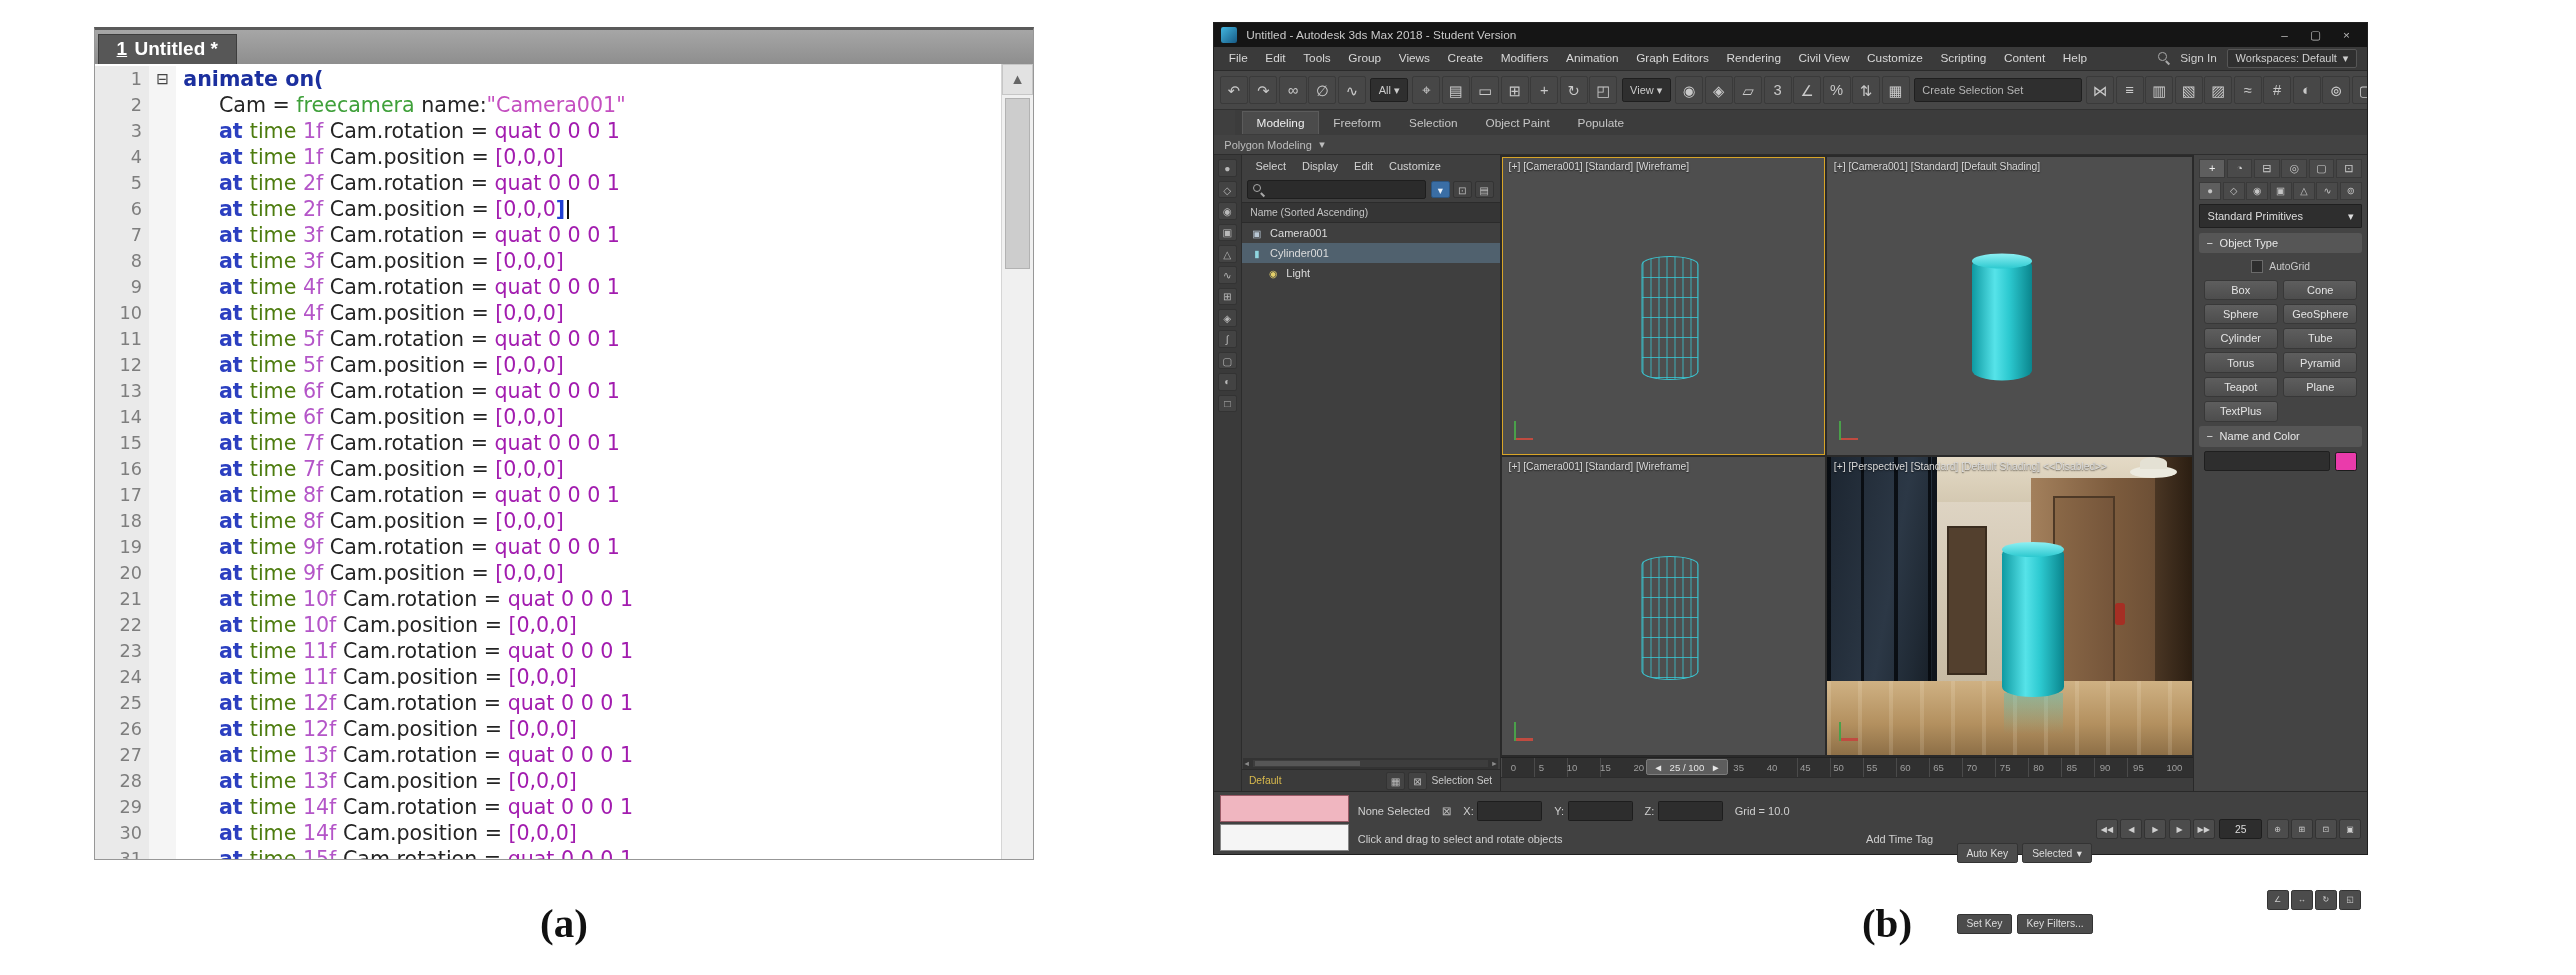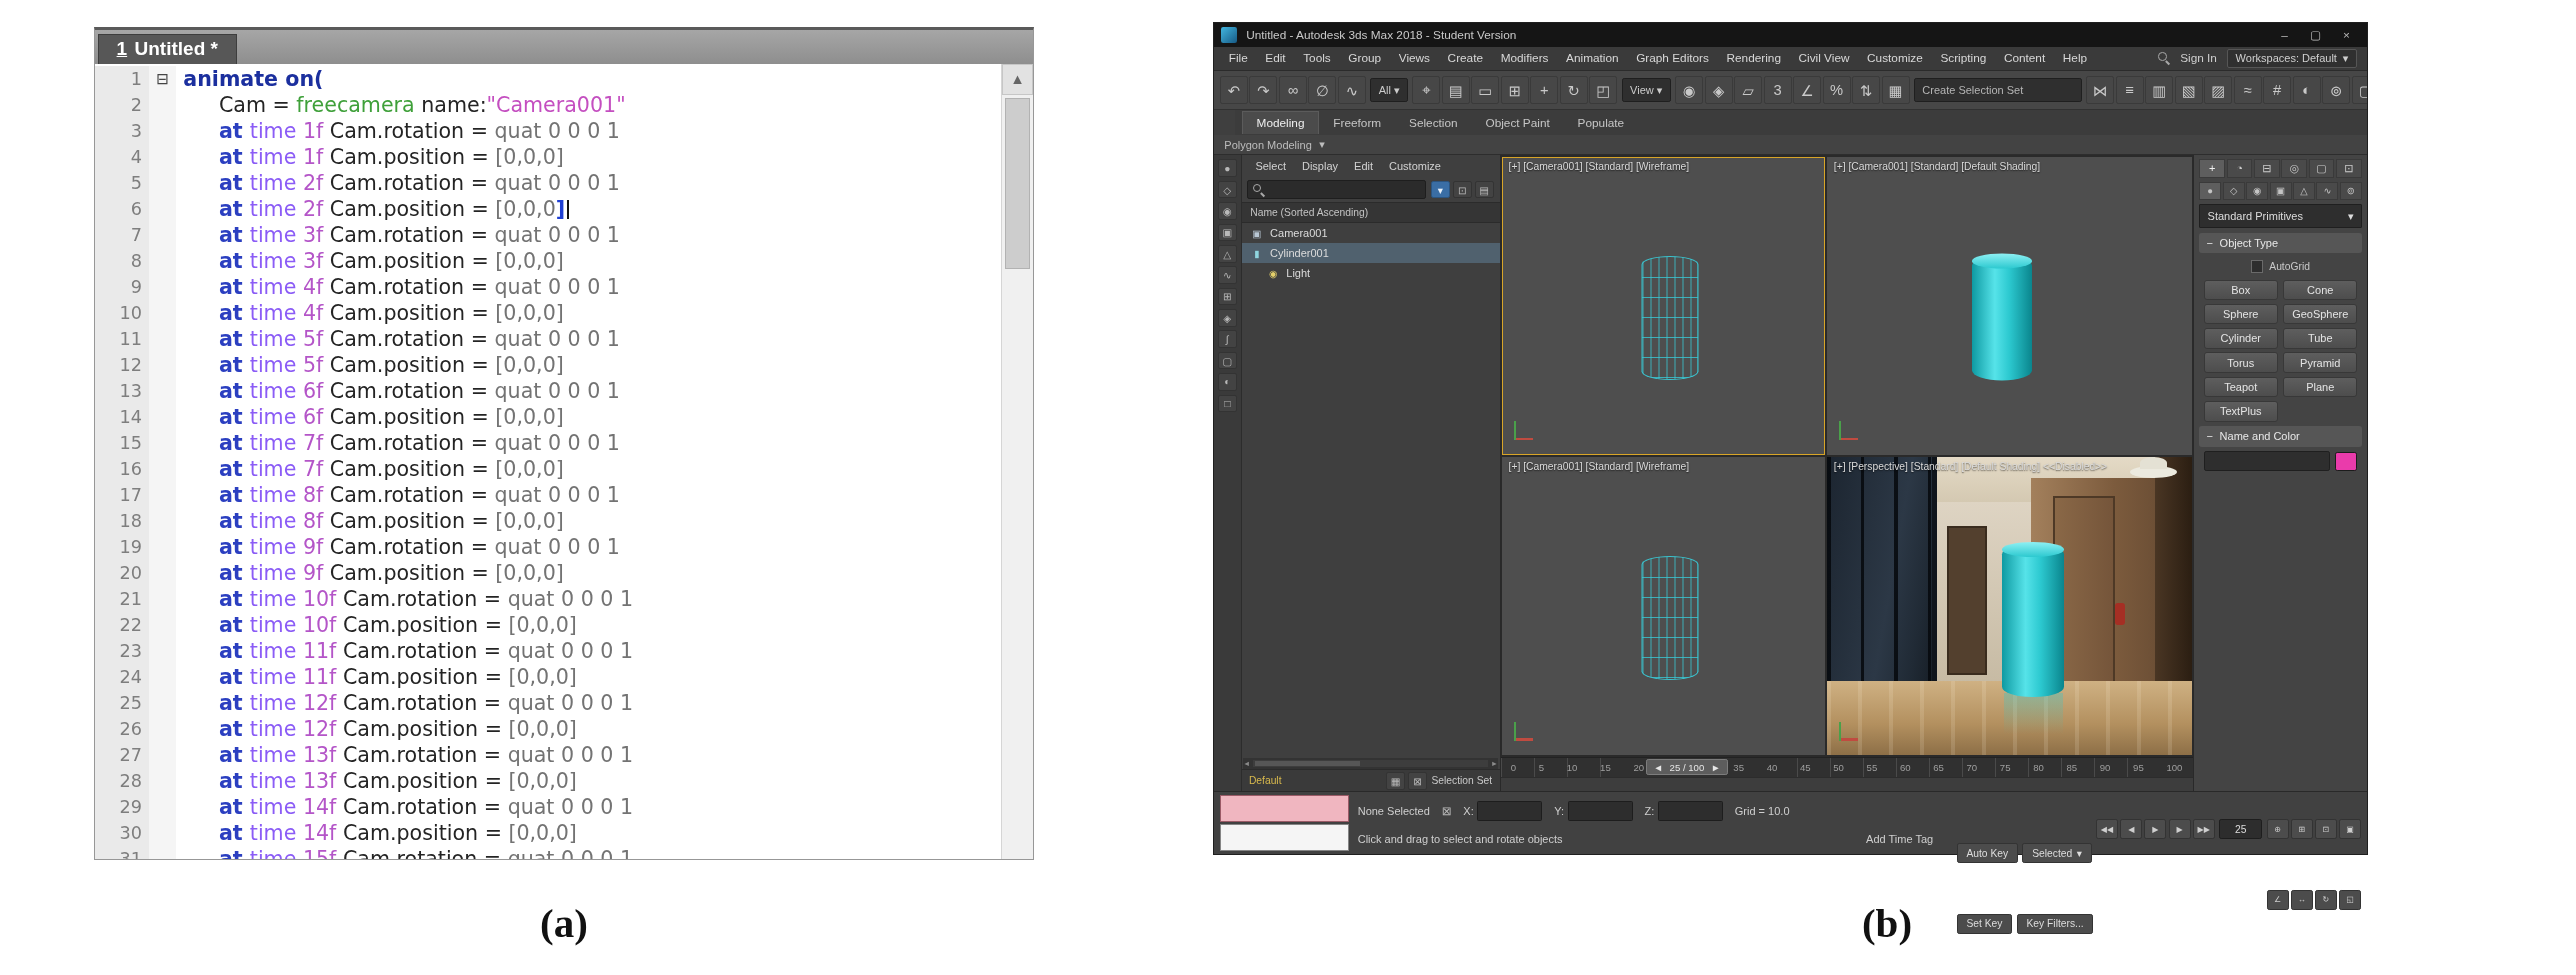--- a/index.html
+++ b/index.html
@@ -15,24 +15,24 @@
   .tab-num{text-decoration:underline;}
   .editor-body{position:relative;height:calc(100% - 34px);background:#fff;overflow:hidden;}
   .code-scroll{position:absolute;inset:0 31px 0 0;padding-top:2.9px;font-family:"DejaVu Sans",sans-serif;}
   .crow{display:flex;height:26px;line-height:26px;font-size:20.6px;white-space:pre;}
   .ln{flex:none;width:47px;background:#eaeaea;color:#7e7e7e;text-align:right;padding-right:7.4px;font-size:17.7px;}
   .fold{flex:none;width:26.5px;background:#f5f5f5;color:#444;font-size:15.5px;text-align:center;}
   .code{padding-left:7.4px;}
   .code.ind{padding-left:43px;}
   .c-k{color:#1b2f9e;font-weight:bold;}
   .c-a{color:#2b3fc0;font-weight:bold;}
-  .c-a2{color:#8b5cf6;}
+  .c-a2{color:#4d7c0f;}
   .c-num{color:#b455c8;}
   .c-p{color:#242424;}
-  .c-t{color:#737373;text-align:right;}
+  .c-t{color:#a21caf;text-align:right;}
   .c-g{color:#3fa03a;}
   .c-str{color:#c44ec0;}
   .c-m{color:#1f3fd4;font-weight:bold;}
   .caret{display:inline-block;width:2.2px;height:19px;background:#111;margin-left:1.5px;vertical-align:-2.9px;}
   .vscroll{position:absolute;top:0;right:0;bottom:0;width:31px;background:#f0f0f0;border-left:0.7px solid #d5d5d5;}
   .sb-btn{height:31px;background:#e2e2e2;border:0.7px solid #c6c6c6;color:#666;font-size:14.7px;
           display:flex;align-items:center;justify-content:center;box-sizing:border-box;}
   .sb-thumb{position:absolute;top:34px;left:2.9px;right:2.9px;height:169px;background:#cdcdcd;border:0.7px solid #b2b2b2;}
 
   

